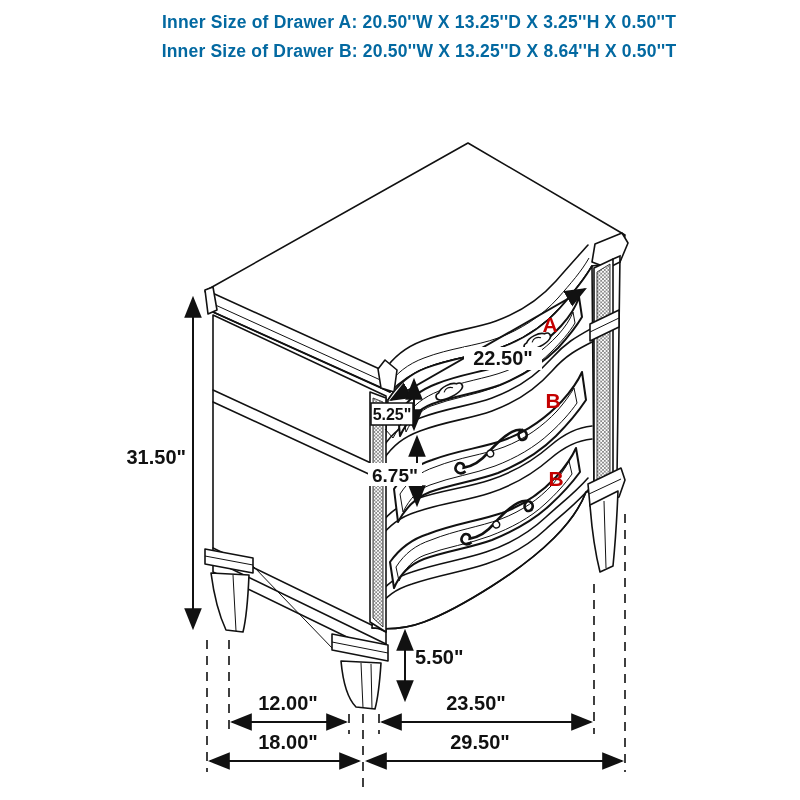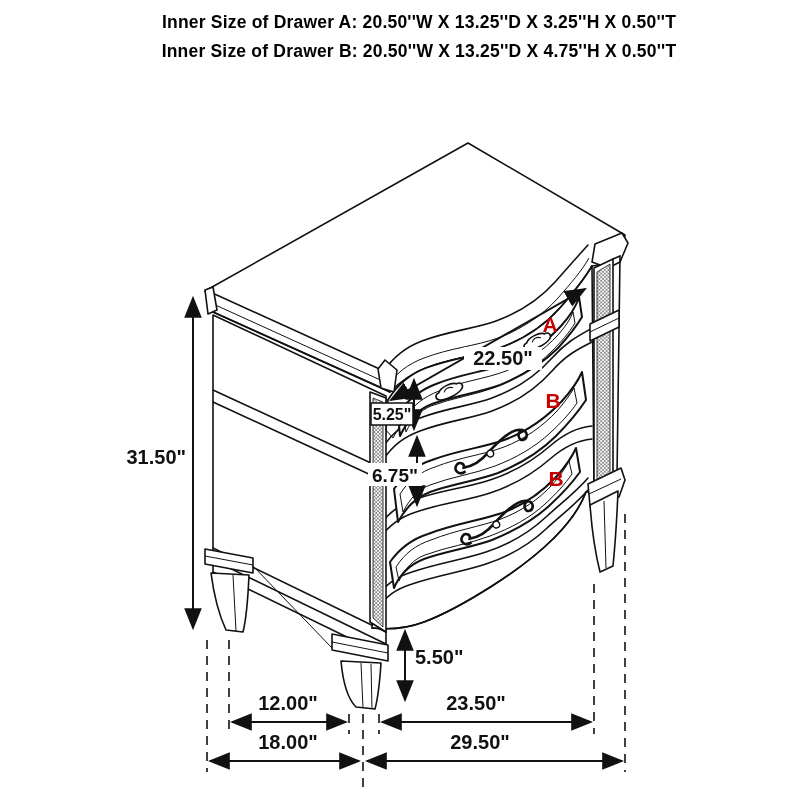--- a/index.html
+++ b/index.html
@@ -1,20 +1,20 @@
 <!DOCTYPE html>
 <html><head>
 <meta charset="utf-8">
 <style>
   html,body{margin:0;padding:0;background:#fff;}
   #stage{position:relative;width:800px;height:800px;background:#fff;overflow:hidden;
          font-family:"Liberation Sans",sans-serif;}
   #art{position:absolute;left:0;top:0;}
   #header{position:absolute;left:0;top:8px;width:800px;text-align:center;
-          padding-left:38px;box-sizing:border-box;color:#000000;}
+          padding-left:38px;box-sizing:border-box;color:#0369a1;}
   #header div{font-size:17.5px;font-weight:bold;line-height:29px;letter-spacing:.2px;}
   
   .ln{fill:none;stroke:#111;stroke-width:1.6;stroke-linecap:round;}
   .thin{fill:none;stroke:#111;stroke-width:1;}
   .fw{fill:#fff;stroke:#111;stroke-width:1.6;stroke-linejoin:round;}
   .fw2{fill:#fff;stroke:#111;stroke-width:2;stroke-linejoin:round;}
   .dim{stroke:#111;stroke-width:2;fill:none;}
   .dash{stroke:#111;stroke-width:1.6;fill:none;stroke-dasharray:9 7;}
   .dtext{font-family:"Liberation Sans",sans-serif;font-weight:bold;font-size:20px;fill:#111;}
   .dtext-small{font-family:"Liberation Sans",sans-serif;font-weight:bold;font-size:16px;fill:#111;}
@@ -265,16 +265,16 @@
       <text class="dtext" x="288" y="749" text-anchor="middle">18.00"</text>
     </g>
     <g>
       <line class="dim" x1="367" y1="761" x2="622" y2="761" marker-start="url(#ah)" marker-end="url(#ah)"></line>
       <text class="dtext" x="480" y="749" text-anchor="middle">29.50"</text>
     </g>
   </svg>
 
   <div id="header">
     <div>Inner Size of Drawer A: 20.50''W X 13.25''D X 3.25''H X 0.50''T</div>
-    <div>Inner Size of Drawer B: 20.50''W X 13.25''D X 4.75''H X 0.50''T</div>
+    <div>Inner Size of Drawer B: 20.50''W X 13.25''D X 8.64''H X 0.50''T</div>
   </div>
 
 </div>
 
 </body></html>

